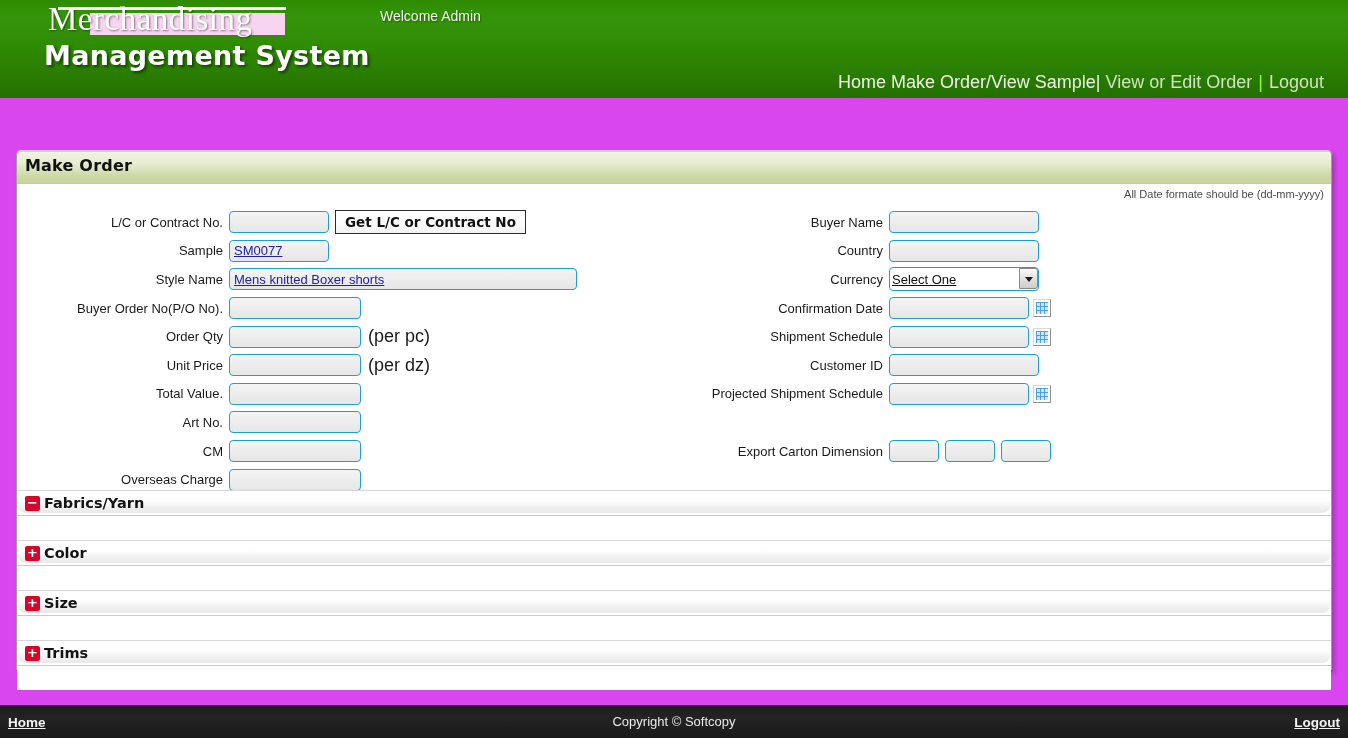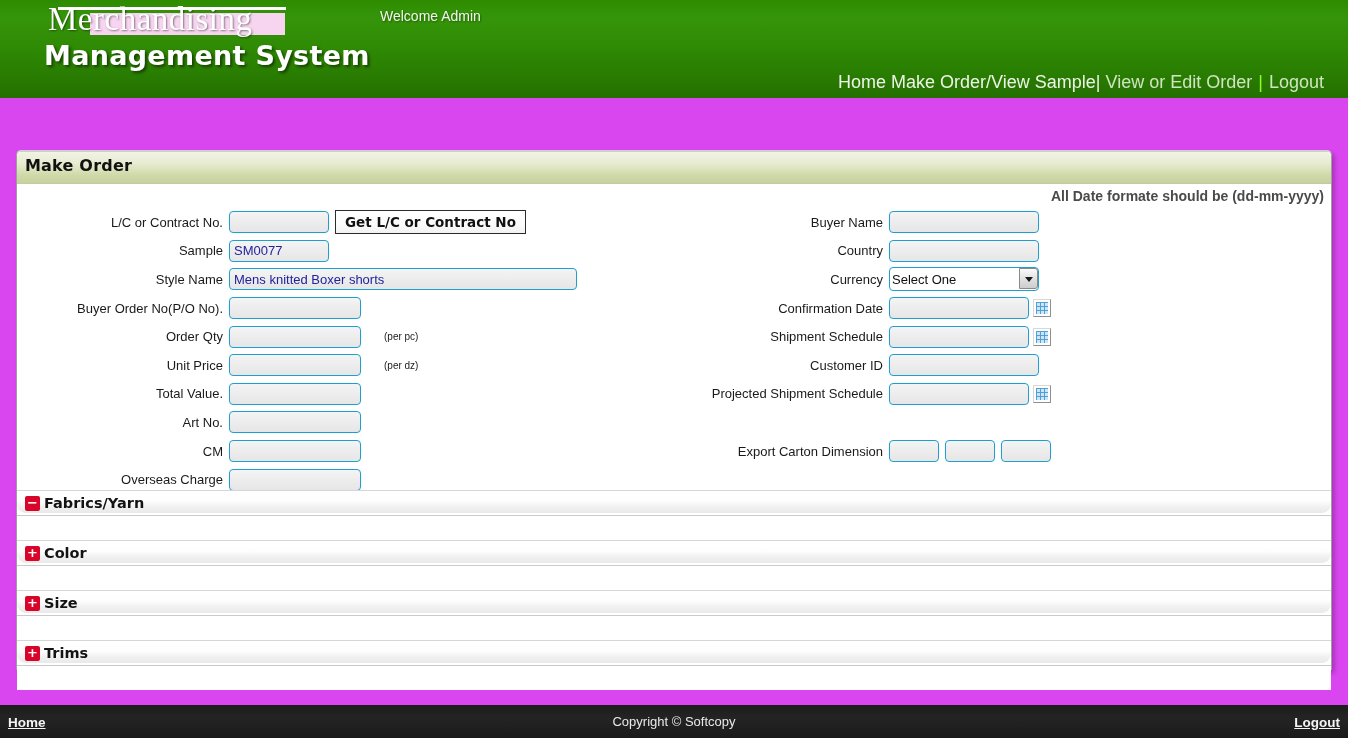--- a/index.html
+++ b/index.html
@@ -96,21 +96,21 @@
     font-family: "DejaVu Sans", sans-serif;
     font-weight: bold;
     font-size: 16px;
     color: #111111;
     letter-spacing: .2px;
   }
   .panel-body { position: relative; height: 485px; }
 
   .date-note {
     position: absolute; right: 7px; top: 4px;
-    font-size: 14px; color: #4a4a4a; font-weight: bold;
+    font-size: 11px; color: #4a4a4a;
   }
 
   
   .form-area { position: absolute; left: 0; top: 24px; width: 100%; }
   .col { position: absolute; top: 0; }
   .col-left  { left: 0px;   width: 660px; }
   .col-right { left: 660px; width: 656px; }
 
   .frow {
     position: relative;
@@ -131,20 +131,21 @@
   input.inp, select.sel {
     font-family: "Liberation Sans", sans-serif;
     font-size: 13px;
     color: #22229c;
     background: linear-gradient(to bottom, #f4f4f4 0%, #ececec 55%, #e6e6e6 100%);
     border: 1px solid #1f9fd0;
     border-radius: 4px;
     height: 22px;
     padding: 0 4px;
     outline: none;
+    text-decoration: underline;
   }
   input.w-med   { width: 100px; }
   input.w-std   { width: 132px; }
   input.w-wide  { width: 348px; }
   input.w-right { width: 150px; }
   input.w-date  { width: 140px; }
   input.w-dim   { width: 50px; margin-right: 6px; }
 
   select.sel {
     width: 150px; height: 24px;
@@ -163,21 +164,21 @@
     pointer-events: none;
   }
   .selwrap .arrow::after {
     content: ""; position: absolute;
     left: 5px; top: 8px;
     border-left: 4px solid transparent;
     border-right: 4px solid transparent;
     border-top: 5px solid #1a1a1a;
   }
 
-  .suffix { font-size: 10px; color: #1a1a1a; margin-left: 23px; }
+  .suffix { font-size: 18px; color: #1a1a1a; margin-left: 7px; }
 
   .btn-get {
     margin-left: 6px;
     font-family: "DejaVu Sans", sans-serif;
     font-weight: bold;
     font-size: 13.5px;
     color: #111111;
     background: linear-gradient(to bottom, #ffffff 0%, #fbfbfb 60%, #f2f2f2 100%);
     border: 1px solid #2b2b2b;
     height: 24px;

